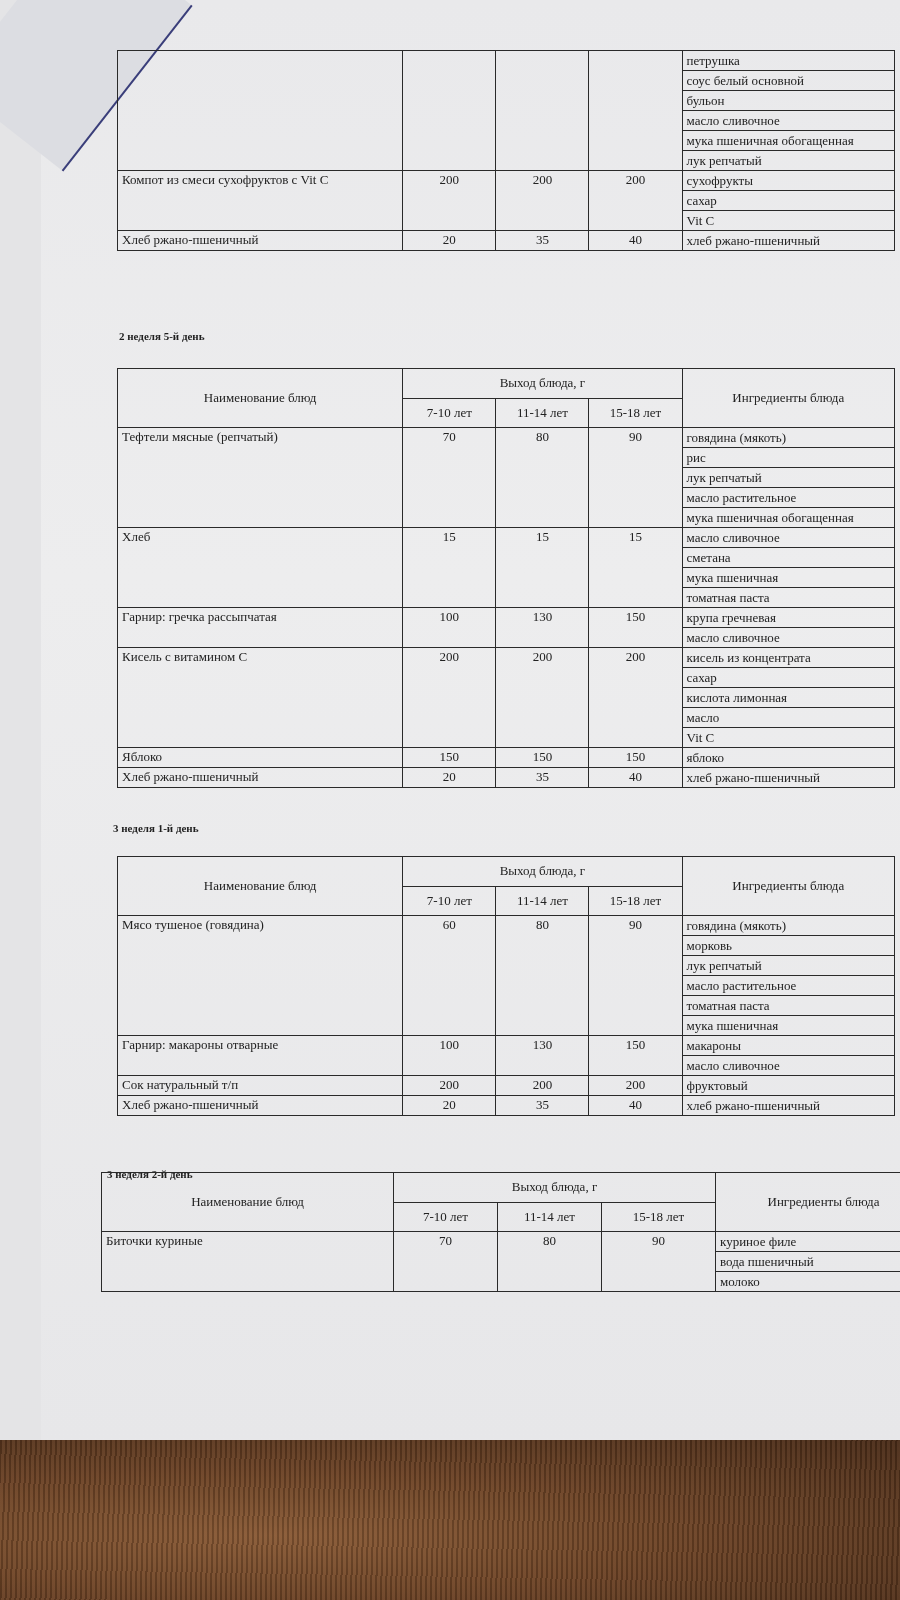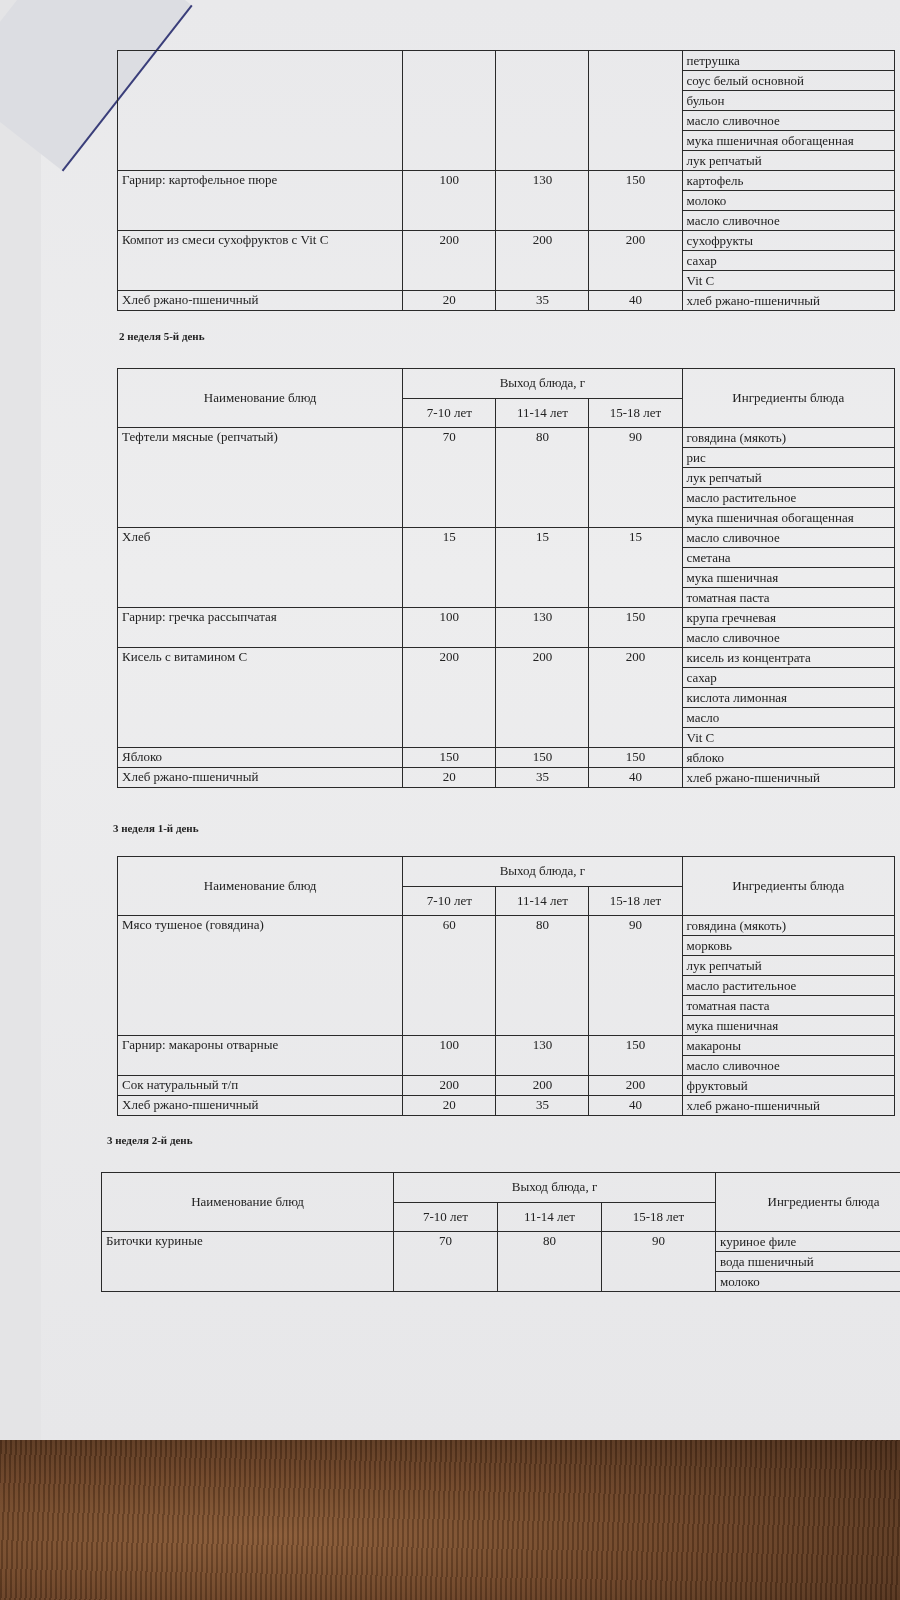--- a/index.html
+++ b/index.html
@@ -65,31 +65,20 @@
             <td class="num"></td>
             <td class="num"></td>
             <td class="num"></td>
             <td class="ing">
               <div>петрушка</div>
               <div>соус белый основной</div>
               <div>бульон</div>
               <div>масло сливочное</div>
               <div>мука пшеничная обогащенная</div>
               <div>лук репчатый</div>
-            </td>
-          </tr>
-          <tr>
-            <td>Гарнир:  картофельное пюре</td>
-            <td class="num">100</td>
-            <td class="num">130</td>
-            <td class="num">150</td>
-            <td class="ing">
-              <div>картофель</div>
-              <div>молоко</div>
-              <div>масло сливочное</div>
             </td>
           </tr>
           <tr>
             <td>Компот из смеси сухофруктов с Vit C</td>
             <td class="num">200</td>
             <td class="num">200</td>
             <td class="num">200</td>
             <td class="ing">
               <div>сухофрукты</div>
               <div>сахар</div>
@@ -264,21 +253,21 @@
             <td class="num">35</td>
             <td class="num">40</td>
             <td class="ing">
               <div>хлеб ржано-пшеничный</div>
             </td>
           </tr>
         </tbody>
       </table>
   </div>
 
-  <div class="heading" style="left:66px;top:1134px;">3 неделя 2-й день</div>
+  <div class="heading" style="left:66px;top:1168px;">3 неделя 2-й день</div>
   <div class="block" style="top:1172px;left:60px;width:830px;">
     <table id="t3">
         <colgroup>
           <col style="width:292px">
           <col style="width:104px">
           <col style="width:104px">
           <col style="width:114px">
           <col style="width:216px">
         </colgroup>
         <thead>

